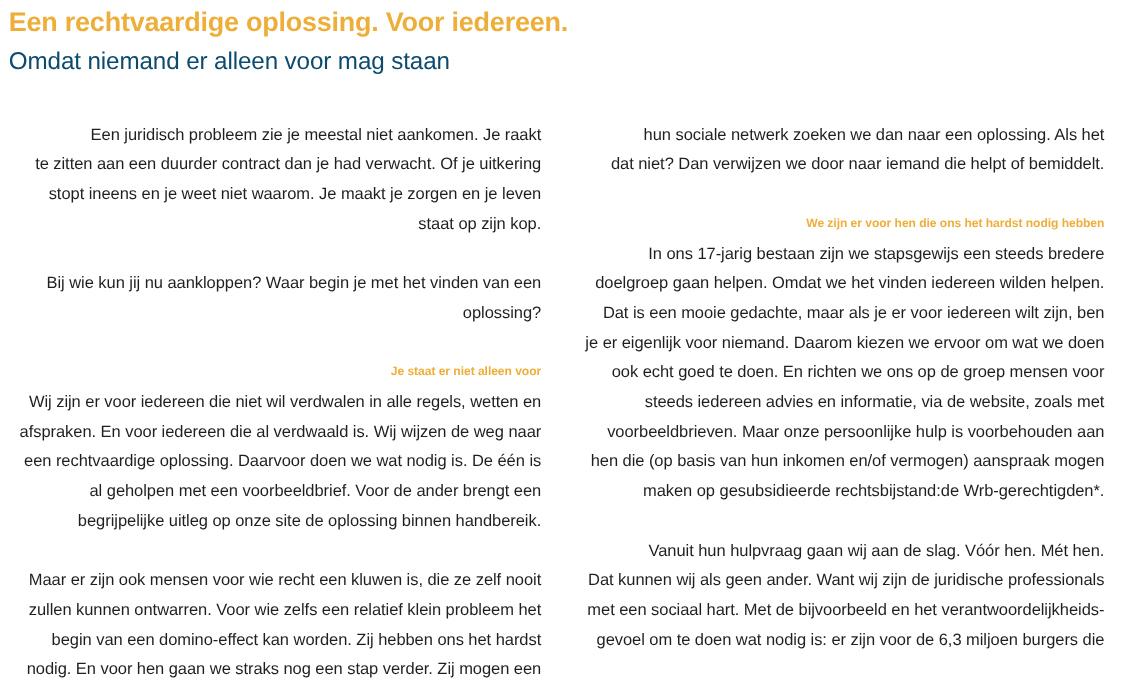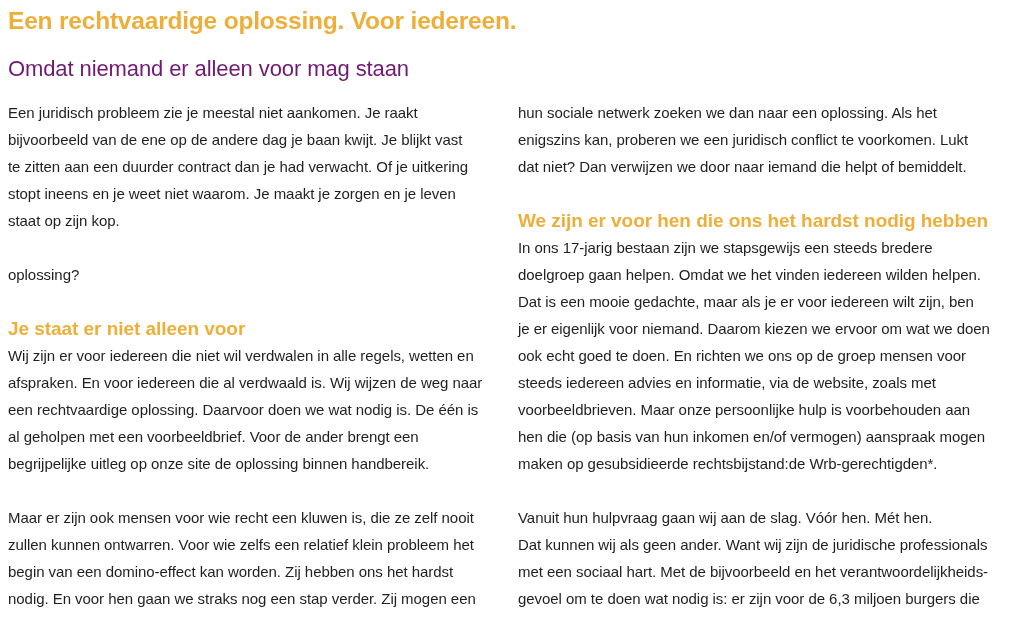--- a/index.html
+++ b/index.html
@@ -37,34 +37,35 @@
     font-weight: bold;
     color: #eeaf3a;
     letter-spacing: -0.2px;
     line-height: 34px;
     white-space: nowrap;
   }
 
   .title-sub {
     font-size: 22px;
     font-weight: normal;
-    color: #701a75;
+    color: #0c4a6e;
     letter-spacing: -0.1px;
     line-height: 32px;
-    margin-top: 15px;
+    margin-top: 2px;
     white-space: nowrap;
   }
 
   
   .columns {
     position: absolute;
     left: 0;
-    top: 99px;
+    top: 109px;
     width: 1024px;
     height: 519px;
+    text-align: right;
   }
 
   .column {
     position: absolute;
     top: 0;
   }
 
   .column-left {
     left: 8px;
     width: 484px;
@@ -80,21 +81,21 @@
   .para {
     font-size: 15px;
     line-height: 27px;
     color: #1f1f1f;
     letter-spacing: -0.05px;
   }
 
   .para + .para { margin-top: 27px; }
 
   .subhead {
-    font-size: 19px;
+    font-size: 11px;
     font-weight: bold;
     line-height: 27px;
     color: #eeaf3a;
     letter-spacing: -0.05px;
   }
 
   .para + .subhead { margin-top: 27px; }
   .subhead + .para  { margin-top: 0; }
 
   .para .ln { display: block; white-space: pre; }
@@ -108,27 +109,27 @@
     <div class="title-main">Een rechtvaardige oplossing. Voor iedereen.</div>
     <div class="title-sub">Omdat niemand er alleen voor mag staan</div>
   </div>
 
   <div class="columns">
 
     <div class="column column-left">
 
       <p class="para block">
           <span class="ln">Een juridisch probleem zie je meestal niet aankomen. Je raakt</span>
-          <span class="ln">bijvoorbeeld van de ene op de andere dag je baan kwijt. Je blijkt vast</span>
           <span class="ln">te zitten aan een duurder contract dan je had verwacht. Of je uitkering</span>
           <span class="ln">stopt ineens en je weet niet waarom. Je maakt je zorgen en je leven</span>
           <span class="ln">staat op zijn kop.</span>
         </p>
 
       <p class="para block">
+          <span class="ln">Bij wie kun jij nu aankloppen? Waar begin je met het vinden van een</span>
           <span class="ln">oplossing?</span>
         </p>
 
       <h2 class="subhead block">Je staat er niet alleen voor</h2>
 
       <p class="para block">
           <span class="ln">Wij zijn er voor iedereen die niet wil verdwalen in alle regels, wetten en</span>
           <span class="ln">afspraken. En voor iedereen die al verdwaald is. Wij wijzen de weg naar</span>
           <span class="ln">een rechtvaardige oplossing. Daarvoor doen we wat nodig is. De één is</span>
           <span class="ln">al geholpen met een voorbeeldbrief. Voor de ander brengt een</span>
@@ -141,21 +142,20 @@
           <span class="ln">begin van een domino-effect kan worden. Zij hebben ons het hardst</span>
           <span class="ln">nodig. En voor hen gaan we straks nog een stap verder. Zij mogen een</span>
         </p>
 
     </div>
 
     <div class="column column-right">
 
       <p class="para block">
           <span class="ln">hun sociale netwerk zoeken we dan naar een oplossing. Als het</span>
-          <span class="ln">enigszins kan, proberen we een juridisch conflict te voorkomen. Lukt</span>
           <span class="ln">dat niet? Dan verwijzen we door naar iemand die helpt of bemiddelt.</span>
         </p>
 
       <h2 class="subhead block">We zijn er voor hen die ons het hardst nodig hebben</h2>
 
       <p class="para block">
           <span class="ln">In ons 17-jarig bestaan zijn we stapsgewijs een steeds bredere</span>
           <span class="ln">doelgroep gaan helpen. Omdat we het vinden iedereen wilden helpen.</span>
           <span class="ln">Dat is een mooie gedachte, maar als je er voor iedereen wilt zijn, ben</span>
           <span class="ln">je er eigenlijk voor niemand. Daarom kiezen we ervoor om wat we doen</span>

